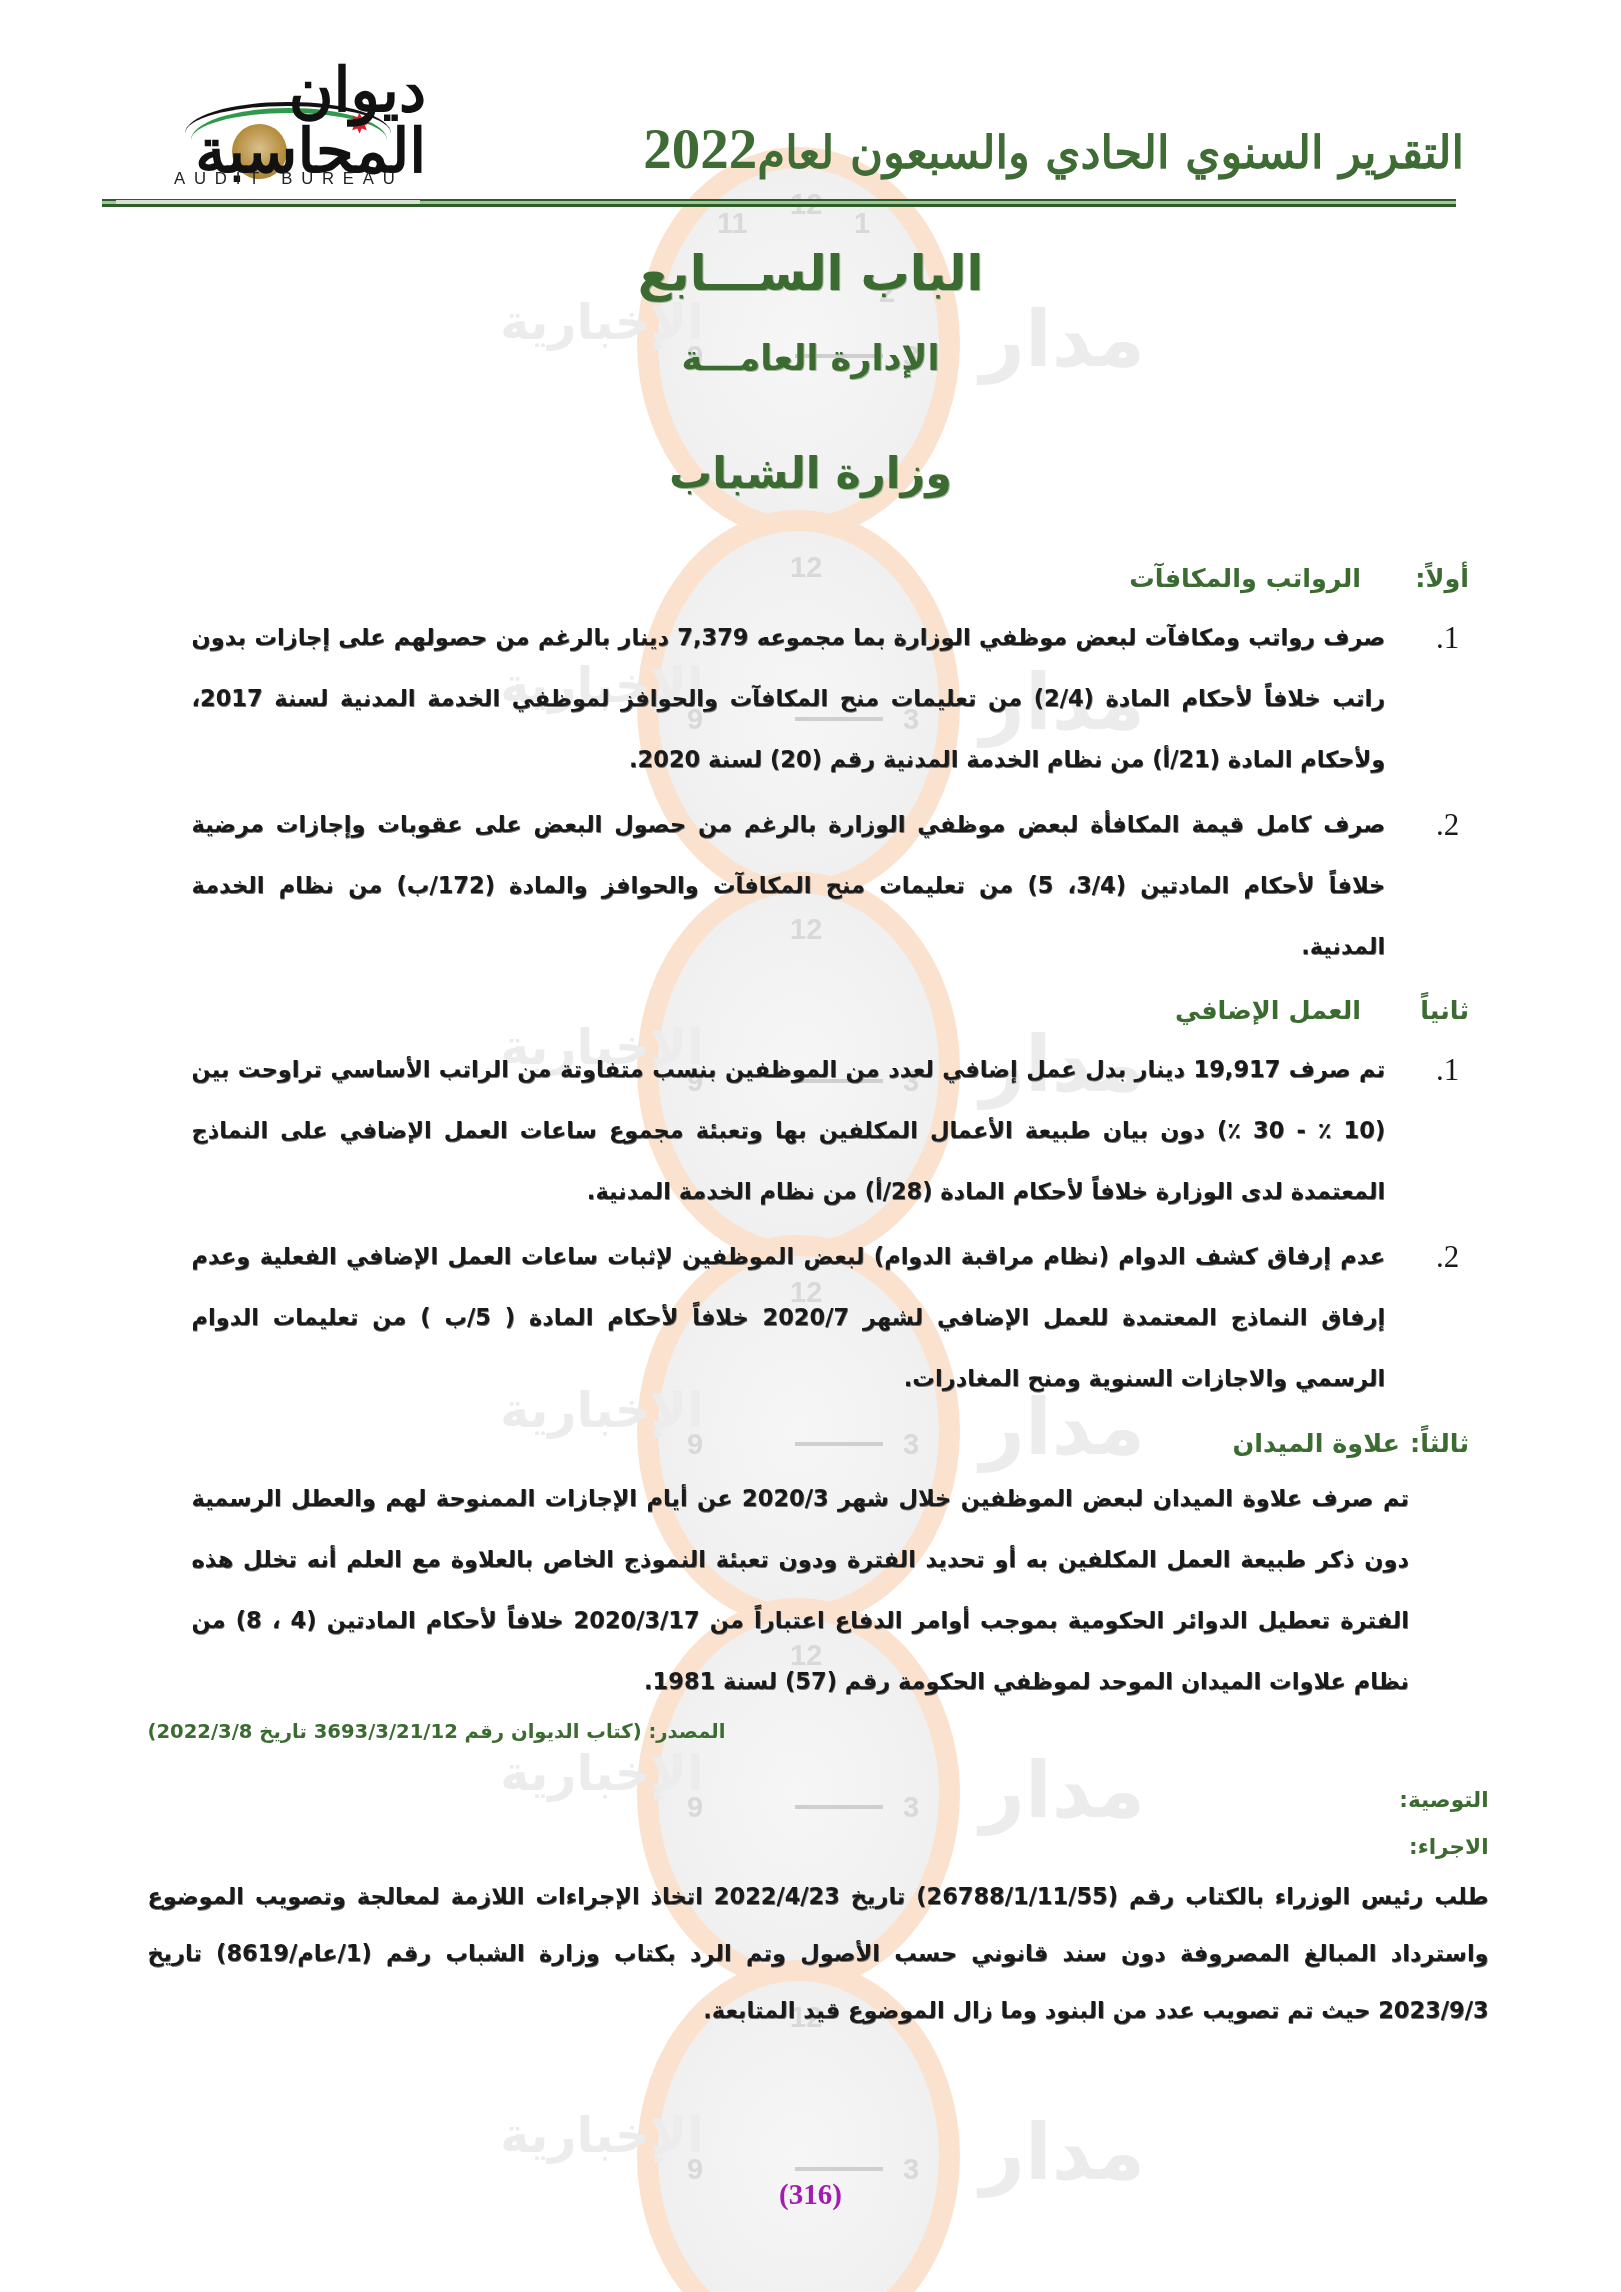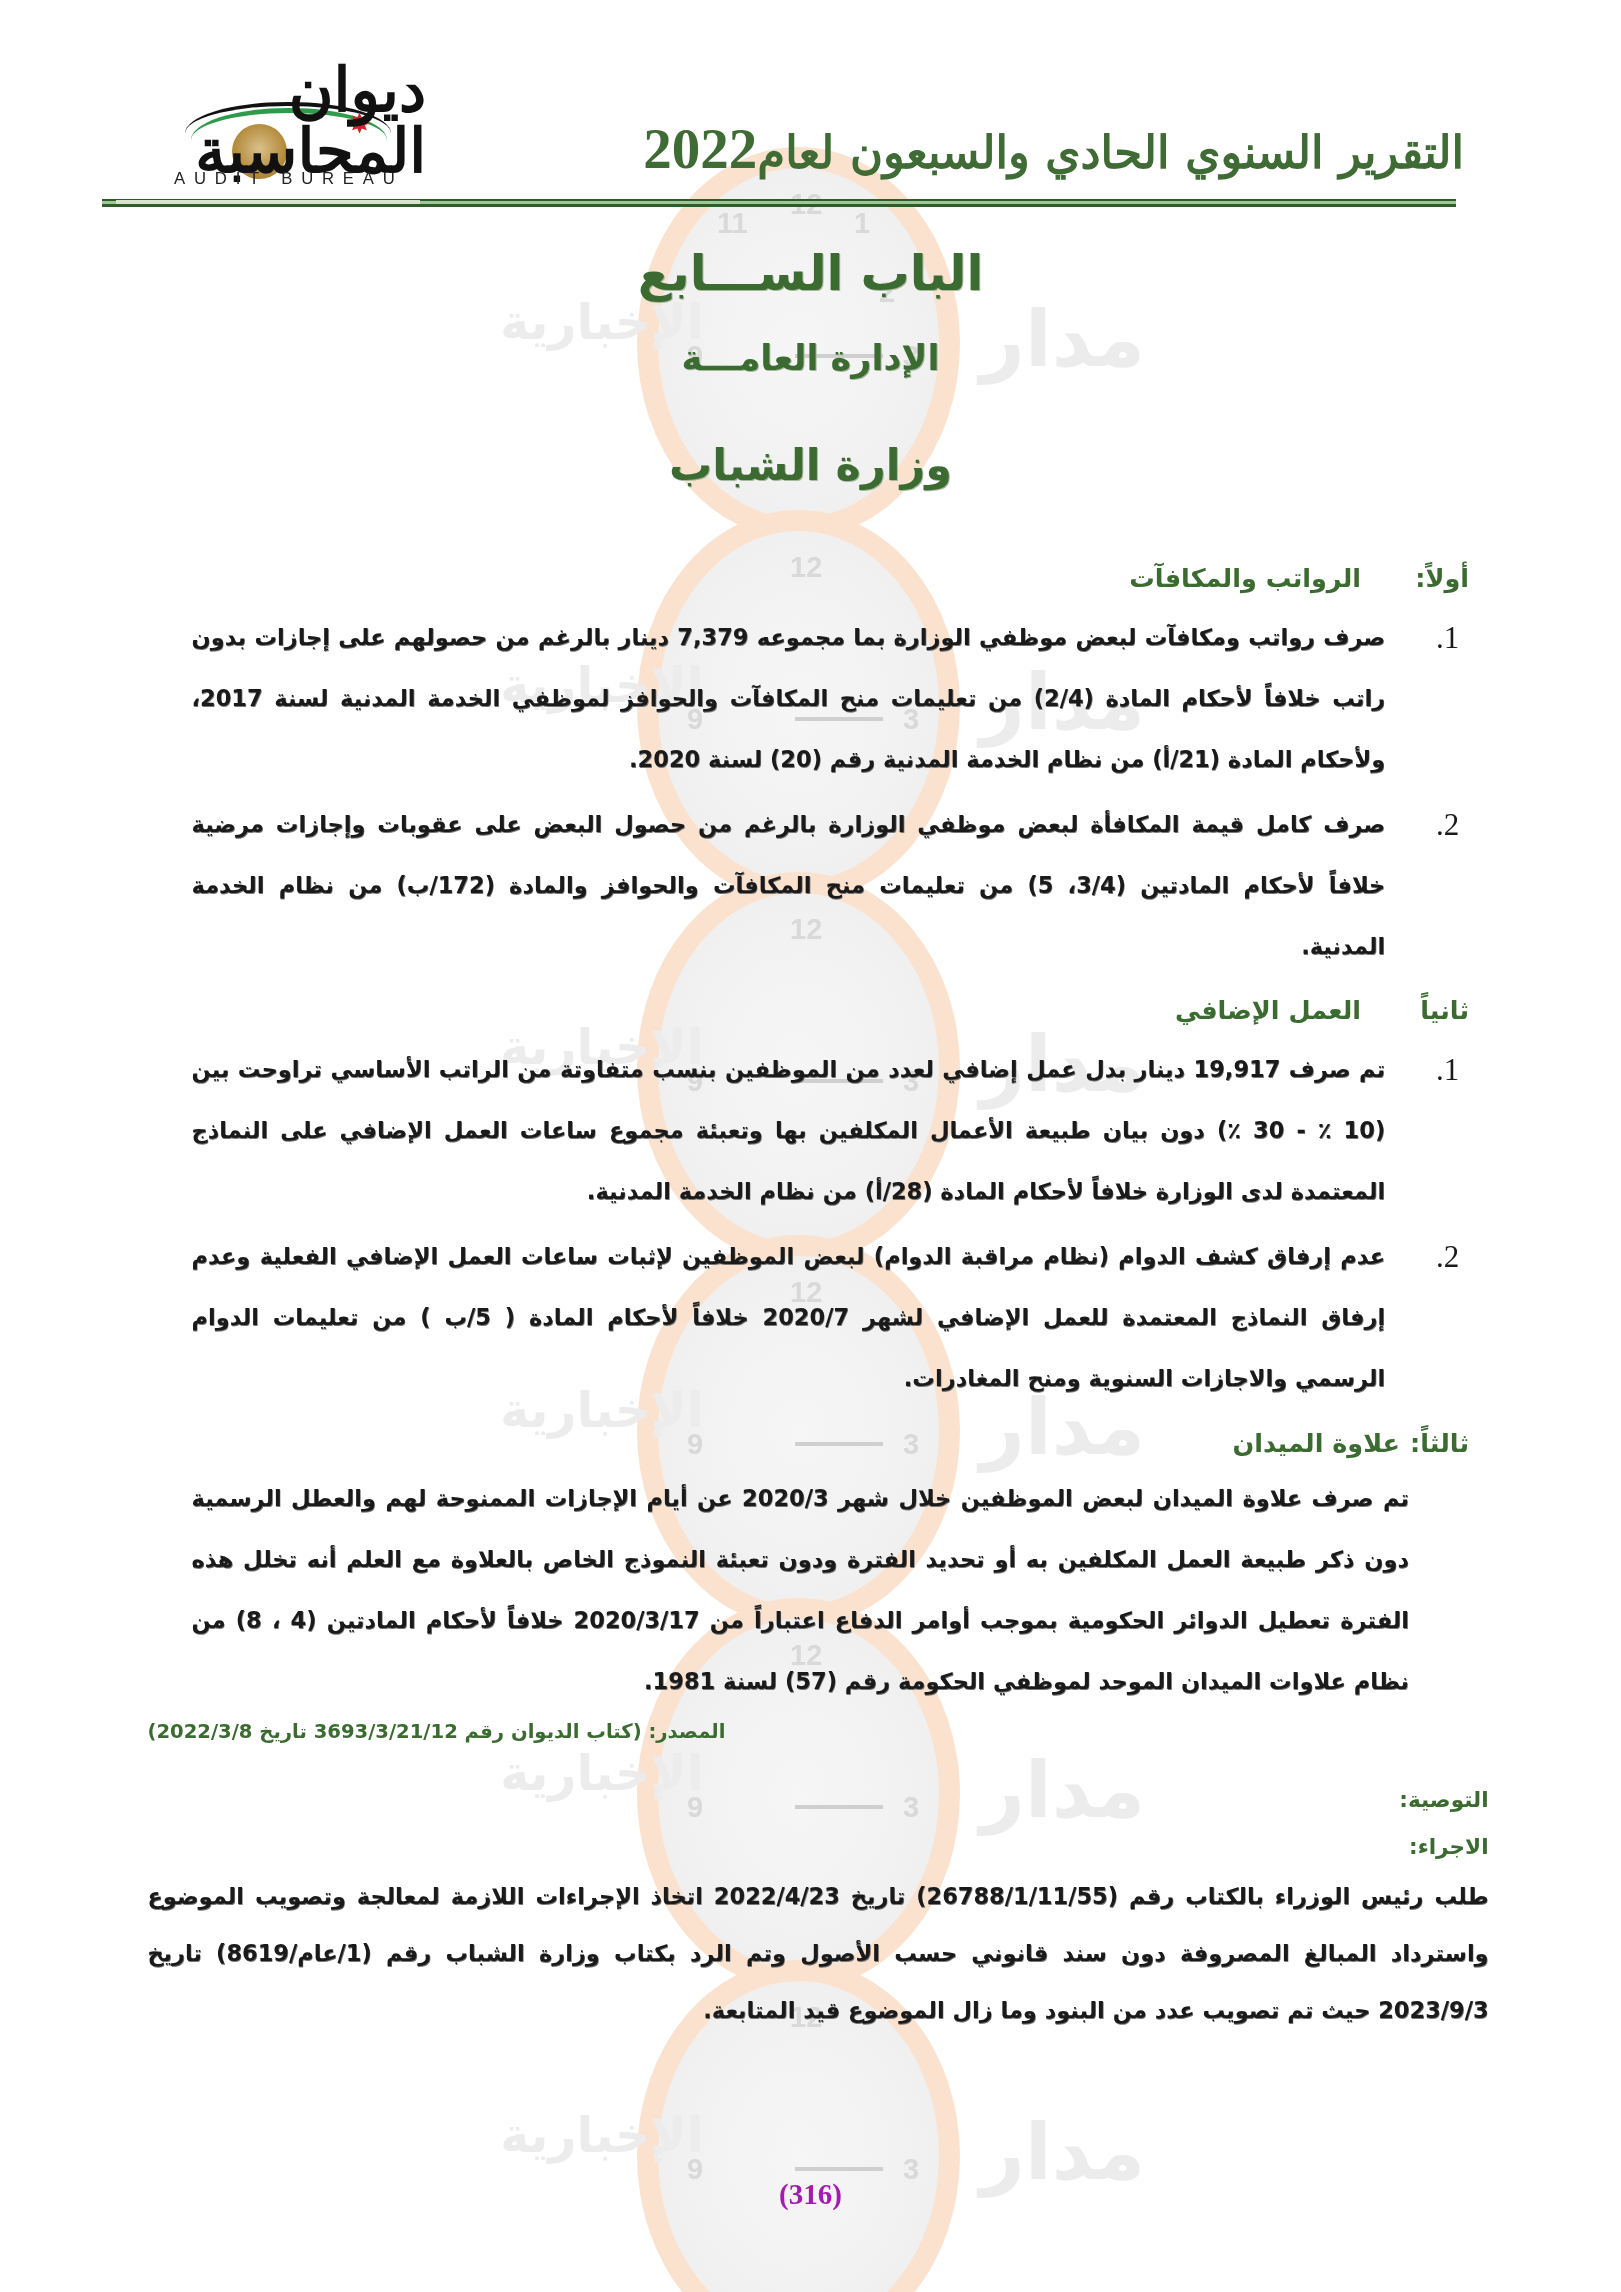--- a/index.html
+++ b/index.html
@@ -359,21 +359,21 @@
     <div class="logo-calligraphy" dir="rtl">ديوان المحاسبة</div>
     <div class="logo-en">AUDIT BUREAU</div>
   </div>
 
   <div class="header-rule"></div>
   <div class="header-rule-left"></div>
 </header>
 
 <h1 class="chapter-title" style="margin:0;">الباب الســـابع</h1>
 <h2 class="section-title" style="margin:0;">الإدارة العامـــة</h2>
-<h2 class="ministry-title" style="margin:4px;">وزارة الشباب</h2>
+<h2 class="ministry-title" style="margin:12px;">وزارة الشباب</h2>
 
 <main class="content">
 
   <section>
     <div class="heading">
       <span class="ord">أولاً:</span>
       <span>الرواتب والمكافآت</span>
     </div>
     <div class="list-item">
       <span class="num">1.</span>

